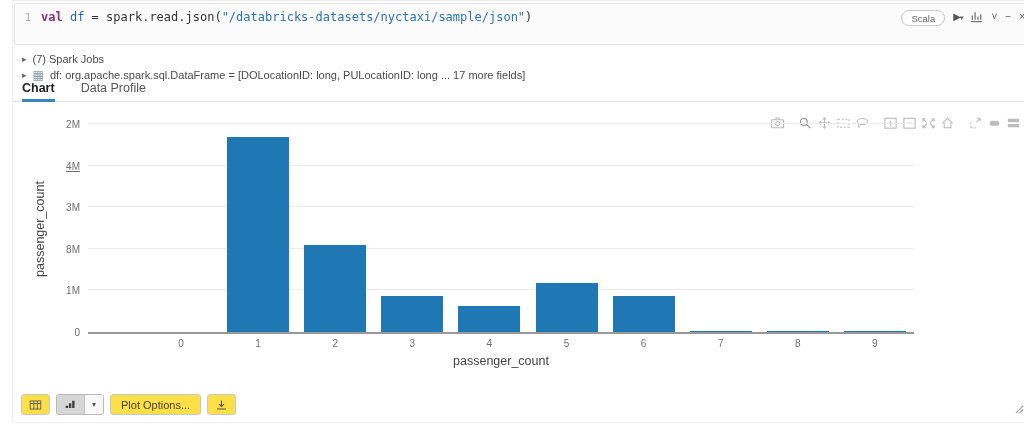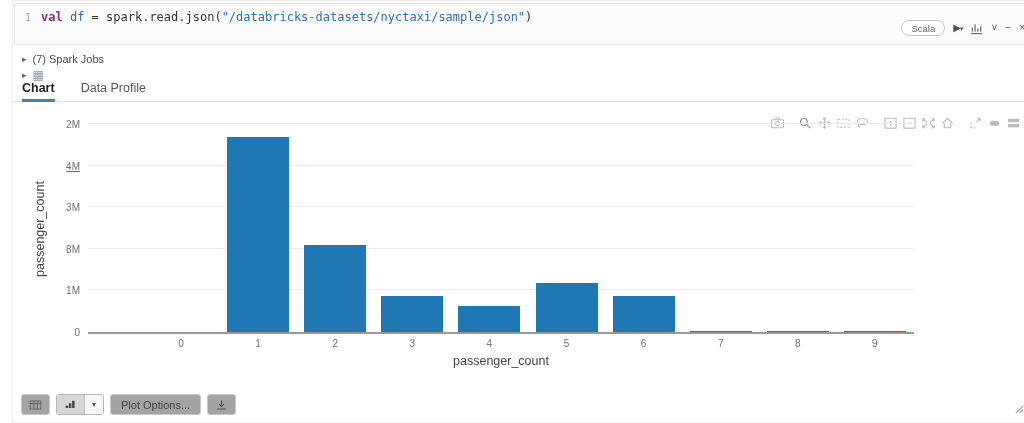--- a/index.html
+++ b/index.html
@@ -11,21 +11,21 @@
   .code-cell { position:absolute; top:2px; left:1px; right:1px; height:42px;
                background:#fbfbfb; border:1px solid #e3e3e3; border-radius:2px; }
   .code-lines { padding-top:5px; }
   .code-row { height:16px; line-height:16px; font-family:"DejaVu Sans Mono","Liberation Mono",monospace; font-size:12px; white-space:pre; }
   .ln { display:inline-block; width:26px; text-align:center; color:#aaa; font-size:10.5px; }
   .tok-kw { color:#8b2d8b; font-weight:bold; }
   .tok-var { color:#2a62c0; }
   .tok-str { color:#2a71b9; }
   .tok-plain { color:#333; }
 
-  .cell-controls { position:absolute; top:16px; right:8px; display:flex; align-items:center; gap:8px; }
+  .cell-controls { position:absolute; top:6px; right:8px; display:flex; align-items:flex-start; gap:8px; }
   .pill { border:1px solid #c9c9c9; border-radius:9px; padding:0 9px; font-size:9.5px; color:#666;
           height:16px; line-height:15px; background:#fff; cursor:pointer; }
   .ctrl { color:#555; font-size:10px; line-height:14px; cursor:pointer; }
   .ctrl.run { letter-spacing:-1px; }
   .hdr-chart-icon svg { display:block; }
 
   
   .result-row { position:absolute; left:9px; font-size:11px; color:#4a4a4a; display:flex; align-items:center; gap:6px; }
   .result-row .arrow { color:#666; font-size:9px; }
   .tbl-glyph { color:#8a98a6; font-size:12px; }
@@ -51,21 +51,21 @@
   .ytick { position:absolute; left:-42px; width:34px; text-align:right; font-size:10px; color:#6f6f6f; }
   .xtick { position:absolute; top:calc(100% + 6px); width:40px; text-align:center; font-size:10px; color:#6f6f6f; }
   .ytitle { position:absolute; left:-48px; top:50%; transform:translate(-50%,-50%) rotate(-90deg);
             white-space:nowrap; font-size:12.5px; color:#444; }
   .xtitle { position:absolute; top:calc(100% + 22px); left:50%; transform:translateX(-50%);
             font-size:12.5px; color:#444; }
 
   
   .note { position:absolute; top:381px; left:9px; font-size:10.5px; color:#8b8b8b; }
   .toolbar { position:absolute; top:393px; left:8px; display:flex; align-items:center; gap:6px; }
-  .tb-btn { height:21px; border:1px solid #c8c8c8; border-radius:3px; background:#a3a3a3;
+  .tb-btn { height:21px; border:1px solid #c8c8c8; border-radius:3px; background:#fde047;
             display:flex; align-items:center; padding:0 7px; cursor:pointer; font-family:inherit; }
   .tb-btn svg { display:block; }
   .split { display:flex; height:21px; border:1px solid #b9b9b9; border-radius:3px; overflow:hidden; }
   .seg { display:flex; align-items:center; padding:0 7px; cursor:pointer; }
   .seg.pressed { background:#d6d6d6; }
   .seg.caret { background:#f7f7f7; border-left:1px solid #c4c4c4; font-size:8px; color:#555; }
   .plot-options { font-size:11px; color:#444; padding:0 10px; }
   .resize-handle { position:absolute; right:11px; top:399px; cursor:nwse-resize; }
 </style>
 </head>
@@ -92,20 +92,21 @@
     </div>
   </div>
 
   <div class="result-row" style="top:52px;">
     <span class="arrow">▸</span>
     <span>(7) Spark Jobs</span>
   </div>
   <div class="result-row" style="top:67px;">
     <span class="arrow">▸</span>
     <span class="tbl-glyph">▦</span>
+    <span>df:  org.apache.spark.sql.DataFrame = [DOLocationID: long, PULocationID: long ... 17 more fields]</span>
   </div>
 
   <div class="tabs">
     <div class="tab active">Chart</div>
     <div class="tab">Data Profile</div>
   </div>
 
   <div class="chart-area">
     <div class="modebar">
         <span class="mb-icon">

